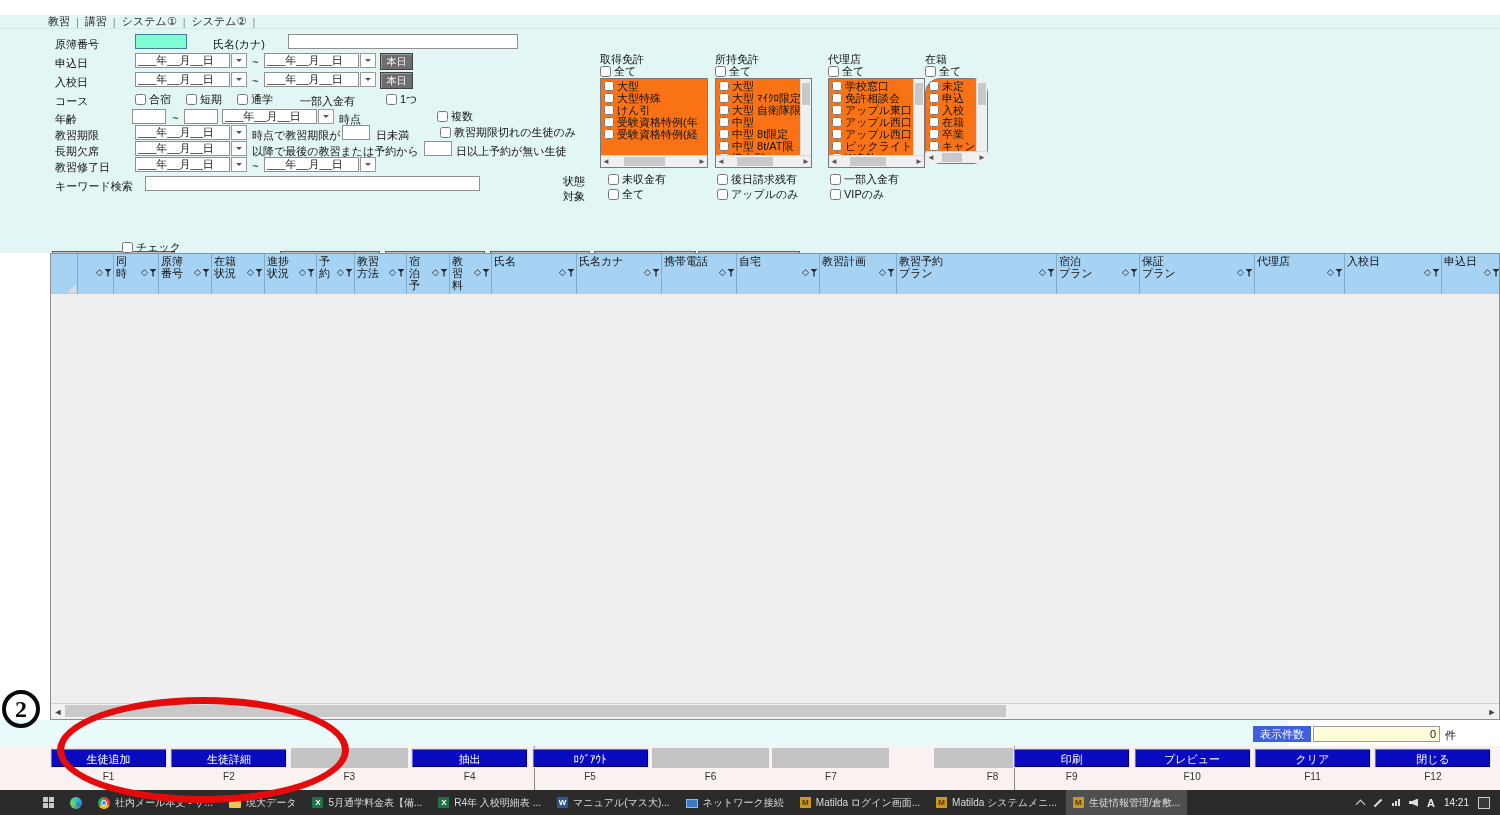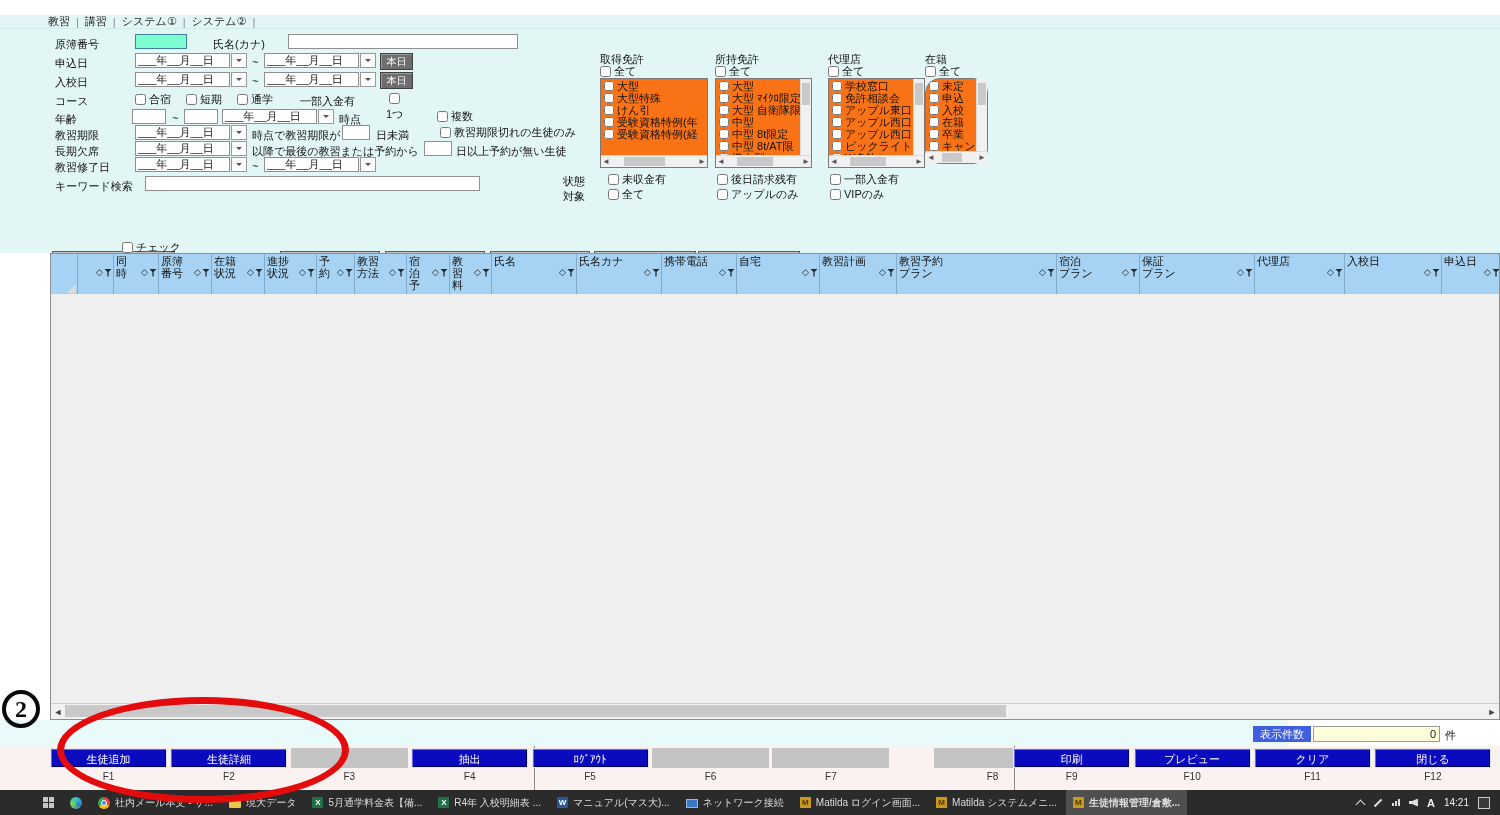--- a/index.html
+++ b/index.html
@@ -66,21 +66,21 @@
   .fkey-area{position:absolute;left:0;top:746px;width:1500px;height:44px;background:#FAF1F1;}
   .fk-slot{position:absolute;top:2px;width:117px;}
   .fk-btn{width:117px;height:20px;font-size:11px;text-align:center;line-height:20px;box-sizing:border-box;}
   .fk-blue{background:#0A0ABF;color:#FFF;border:1px solid #E6E6E6;box-shadow:inset 1px 1px 0 #6A6AE8,inset -1px -1px 0 #000060;cursor:pointer;}
   .fk-gray{background:#C4C4C4;}
   .fk-key{margin-top:3px;text-align:center;font-size:10px;color:#333;}
   .fk-sep{position:absolute;top:0;width:1px;height:44px;background:#8A8A8A;}
   
   .taskbar{position:absolute;left:0;top:790px;width:1500px;height:25px;background:#2B2B2B;display:flex;align-items:center;gap:2px;padding-left:36px;box-sizing:border-box;}
   .tb-item{height:25px;display:flex;align-items:center;gap:5px;padding:0 7px;font-size:10px;color:#DcDcDc;white-space:nowrap;cursor:pointer;}
-  .tb-item.active{background:#4F4F4F;font-weight:bold;}
+  .tb-item.active{background:#4F4F4F;}
   .icon-start{width:11px;height:11px;background-color:#C8C8C8;background-image:linear-gradient(to right,transparent 5px,#2B2B2B 5px,#2B2B2B 6px,transparent 6px),linear-gradient(to bottom,transparent 5px,#2B2B2B 5px,#2B2B2B 6px,transparent 6px);}
   .icon-edge{width:12px;height:12px;border-radius:50%;background:conic-gradient(#35C7C7,#2D7DD2,#79D447,#35C7C7);}
   .icon-chrome{position:relative;width:12px;height:12px;border-radius:50%;background:conic-gradient(#EA4335 0 33%,#FBBC05 33% 66%,#34A853 66% 100%);}
   .icon-chrome i{position:absolute;left:3px;top:3px;width:6px;height:6px;background:#4285F4;border:1px solid #FFF;border-radius:50%;box-sizing:border-box;}
   .icon-folder{position:relative;width:12px;height:9px;background:#E9C44F;border-radius:1px;margin-top:2px;}
   .icon-folder::before{content:"";position:absolute;left:0;top:-2px;width:5px;height:2px;background:#E9C44F;}
   .icon-excel{width:11px;height:11px;background:#1E7145;color:#FFF;font-size:8px;font-weight:bold;text-align:center;line-height:11px;}
   .icon-excel::after{content:"X";}
   .icon-word{width:11px;height:11px;background:#2B579A;color:#FFF;font-size:8px;font-weight:bold;text-align:center;line-height:11px;}
   .icon-word::after{content:"W";}
@@ -152,21 +152,21 @@
           <input type="checkbox" style="">
           <span>短期</span>
         </label>
         <label class="chk" style="left: 237px; top: 64px;">
           <input type="checkbox" style="">
           <span>通学</span>
         </label>
       </div>
     <span class="flabel" style="left:300px;top:65px">一部入金有</span>
     <div id="license-opts">
-        <label class="chk" style="left: 386px; top: 64px; flex-direction: column;">
+        <label class="chk" style="left: 386px; top: 64px;">
           <input type="checkbox" style="">
           <span>1つ</span>
         </label>
         <label class="chk" style="left: 437px; top: 81px;">
           <input type="checkbox" style="">
           <span>複数</span>
         </label>
       </div>
 
     <span class="flabel" style="left:55px;top:83px">年齢</span>

